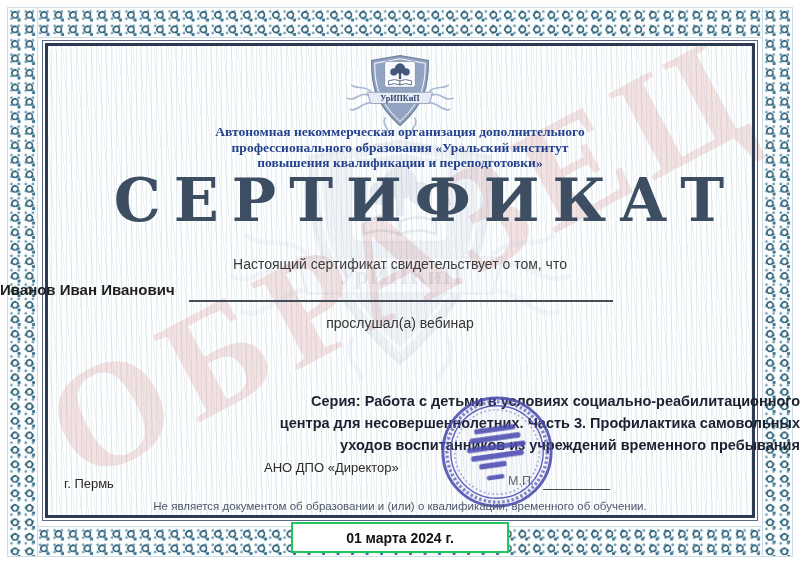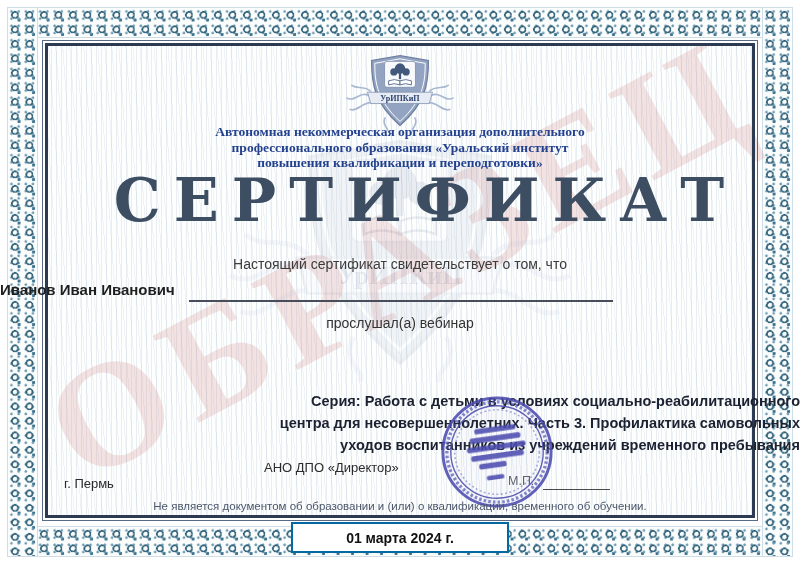--- a/index.html
+++ b/index.html
@@ -71,21 +71,21 @@
   .city{position:absolute;z-index:6;left:64px;top:476px;font-size:13px;color:#2b2b2b;}
   .director{position:absolute;z-index:6;left:264px;top:460px;font-size:13px;line-height:15.5px;color:#2b2b2b;}
   .mp{position:absolute;z-index:6;left:508px;top:474px;font-size:12.5px;color:#5d6470;}
   .sig-line{position:absolute;z-index:6;left:543px;top:489px;width:67px;border-top:1.5px solid #4a4a4a;}
 
   .disclaimer{position:absolute;z-index:6;left:0;top:500px;width:100%;text-align:center;
     font-size:11.5px;color:#4c566a;}
 
   .date-box{
     position:absolute;z-index:10;left:50%;top:522px;transform:translateX(-50%);
-    width:214px;height:27px;background:#ffffff;border:2px solid #0369a1;
+    width:214px;height:27px;background:#ffffff;border:2px solid #22c55e;
     display:flex;align-items:center;justify-content:center;
     font-size:14px;font-weight:700;color:#111111;
   }
 </style>
 </head>
 <body>
 
 <div class="page">
 
   <div class="band band-top"></div>

